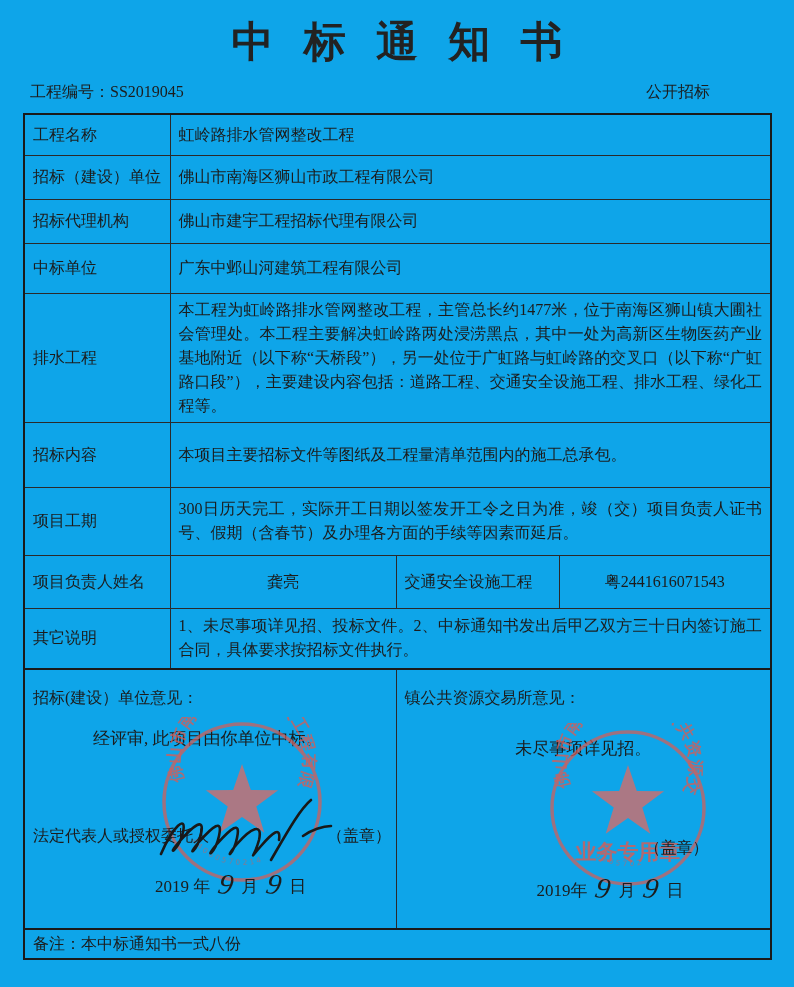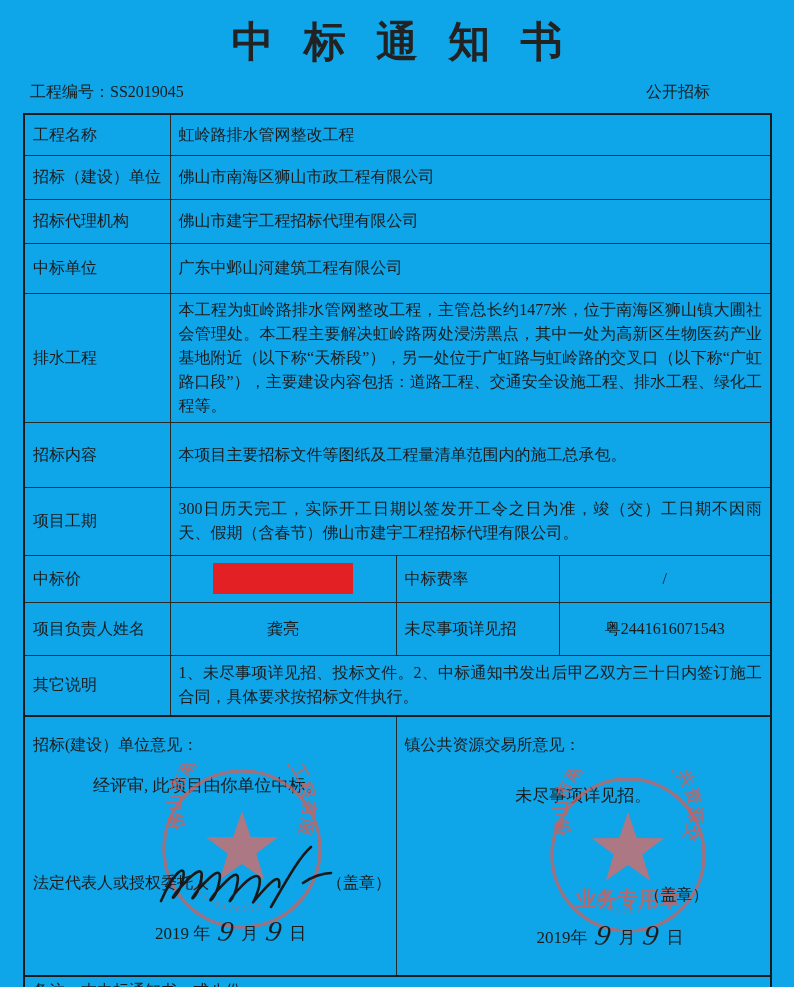--- a/index.html
+++ b/index.html
@@ -144,34 +144,26 @@
       <tr class="r5">
         <td class="lbl">排水工程</td>
         <td class="val just" colspan="3">本工程为虹岭路排水管网整改工程，主管总长约1477米，位于南海区狮山镇大圃社会管理处。本工程主要解决虹岭路两处浸涝黑点，其中一处为高新区生物医药产业基地附近（以下称“天桥段”），另一处位于广虹路与虹岭路的交叉口（以下称“广虹路口段”），主要建设内容包括：道路工程、交通安全设施工程、排水工程、绿化工程等。</td>
       </tr>
       <tr class="r6">
         <td class="lbl">招标内容</td>
         <td class="val just" colspan="3">本项目主要招标文件等图纸及工程量清单范围内的施工总承包。</td>
       </tr>
       <tr class="r7">
         <td class="lbl">项目工期</td>
-        <td class="val just" colspan="3">300日历天完工，实际开工日期以签发开工令之日为准，竣（交）工日期不因雨天、假期（含春节）佛山市建宇工程招标代理有限公司。</td>
-      </tr>
-      <tr class="r8">
-        <td class="lbl">中标价</td>
-        <td class="ctr">
-            <span class="redaction"></span>
-          </td>
-        <td class="lbl">中标费率</td>
-        <td class="ctr">/</td>
+        <td class="val just" colspan="3">300日历天完工，实际开工日期以签发开工令之日为准，竣（交）项目负责人证书号、假期（含春节）及办理各方面的手续等因素而延后。</td>
       </tr>
       <tr class="r9">
         <td class="lbl">项目负责人姓名</td>
         <td class="ctr">龚亮</td>
-        <td class="lbl">未尽事项详见招</td>
+        <td class="lbl">交通安全设施工程</td>
         <td class="ctr">粤2441616071543</td>
       </tr>
       <tr class="r10">
         <td class="lbl">其它说明</td>
         <td class="val just" colspan="3">1、未尽事项详见招、投标文件。2、中标通知书发出后甲乙双方三十日内签订施工合同，具体要求按招标文件执行。</td>
       </tr>
 
       <tr class="opinions">
         <td colspan="2">
           <div class="op-heading">招标(建设）单位意见：</div>

